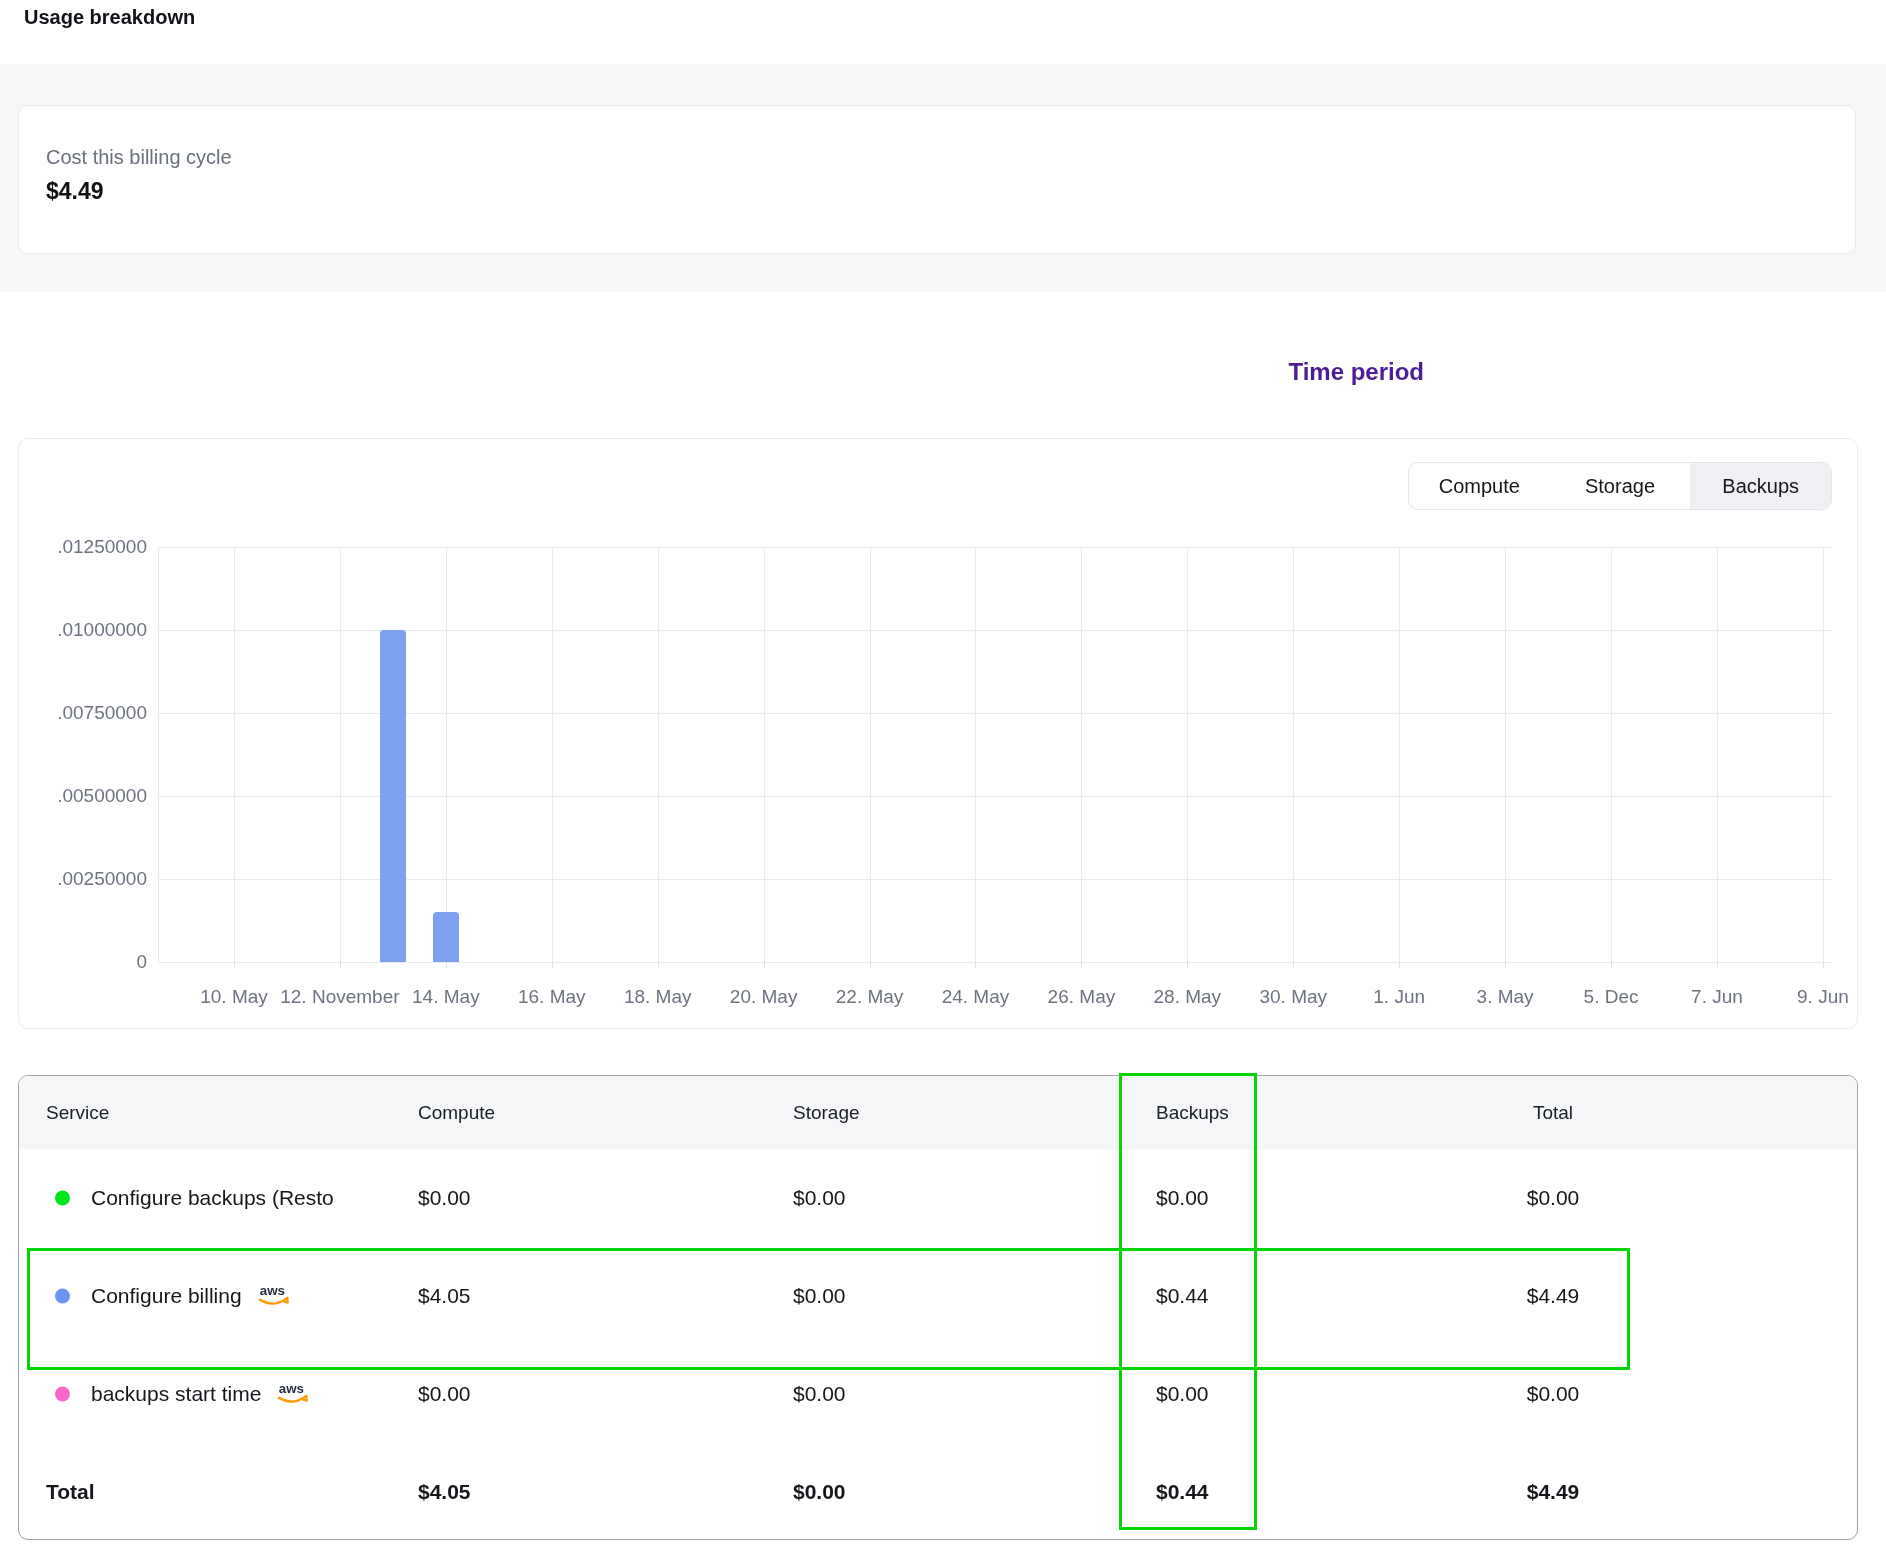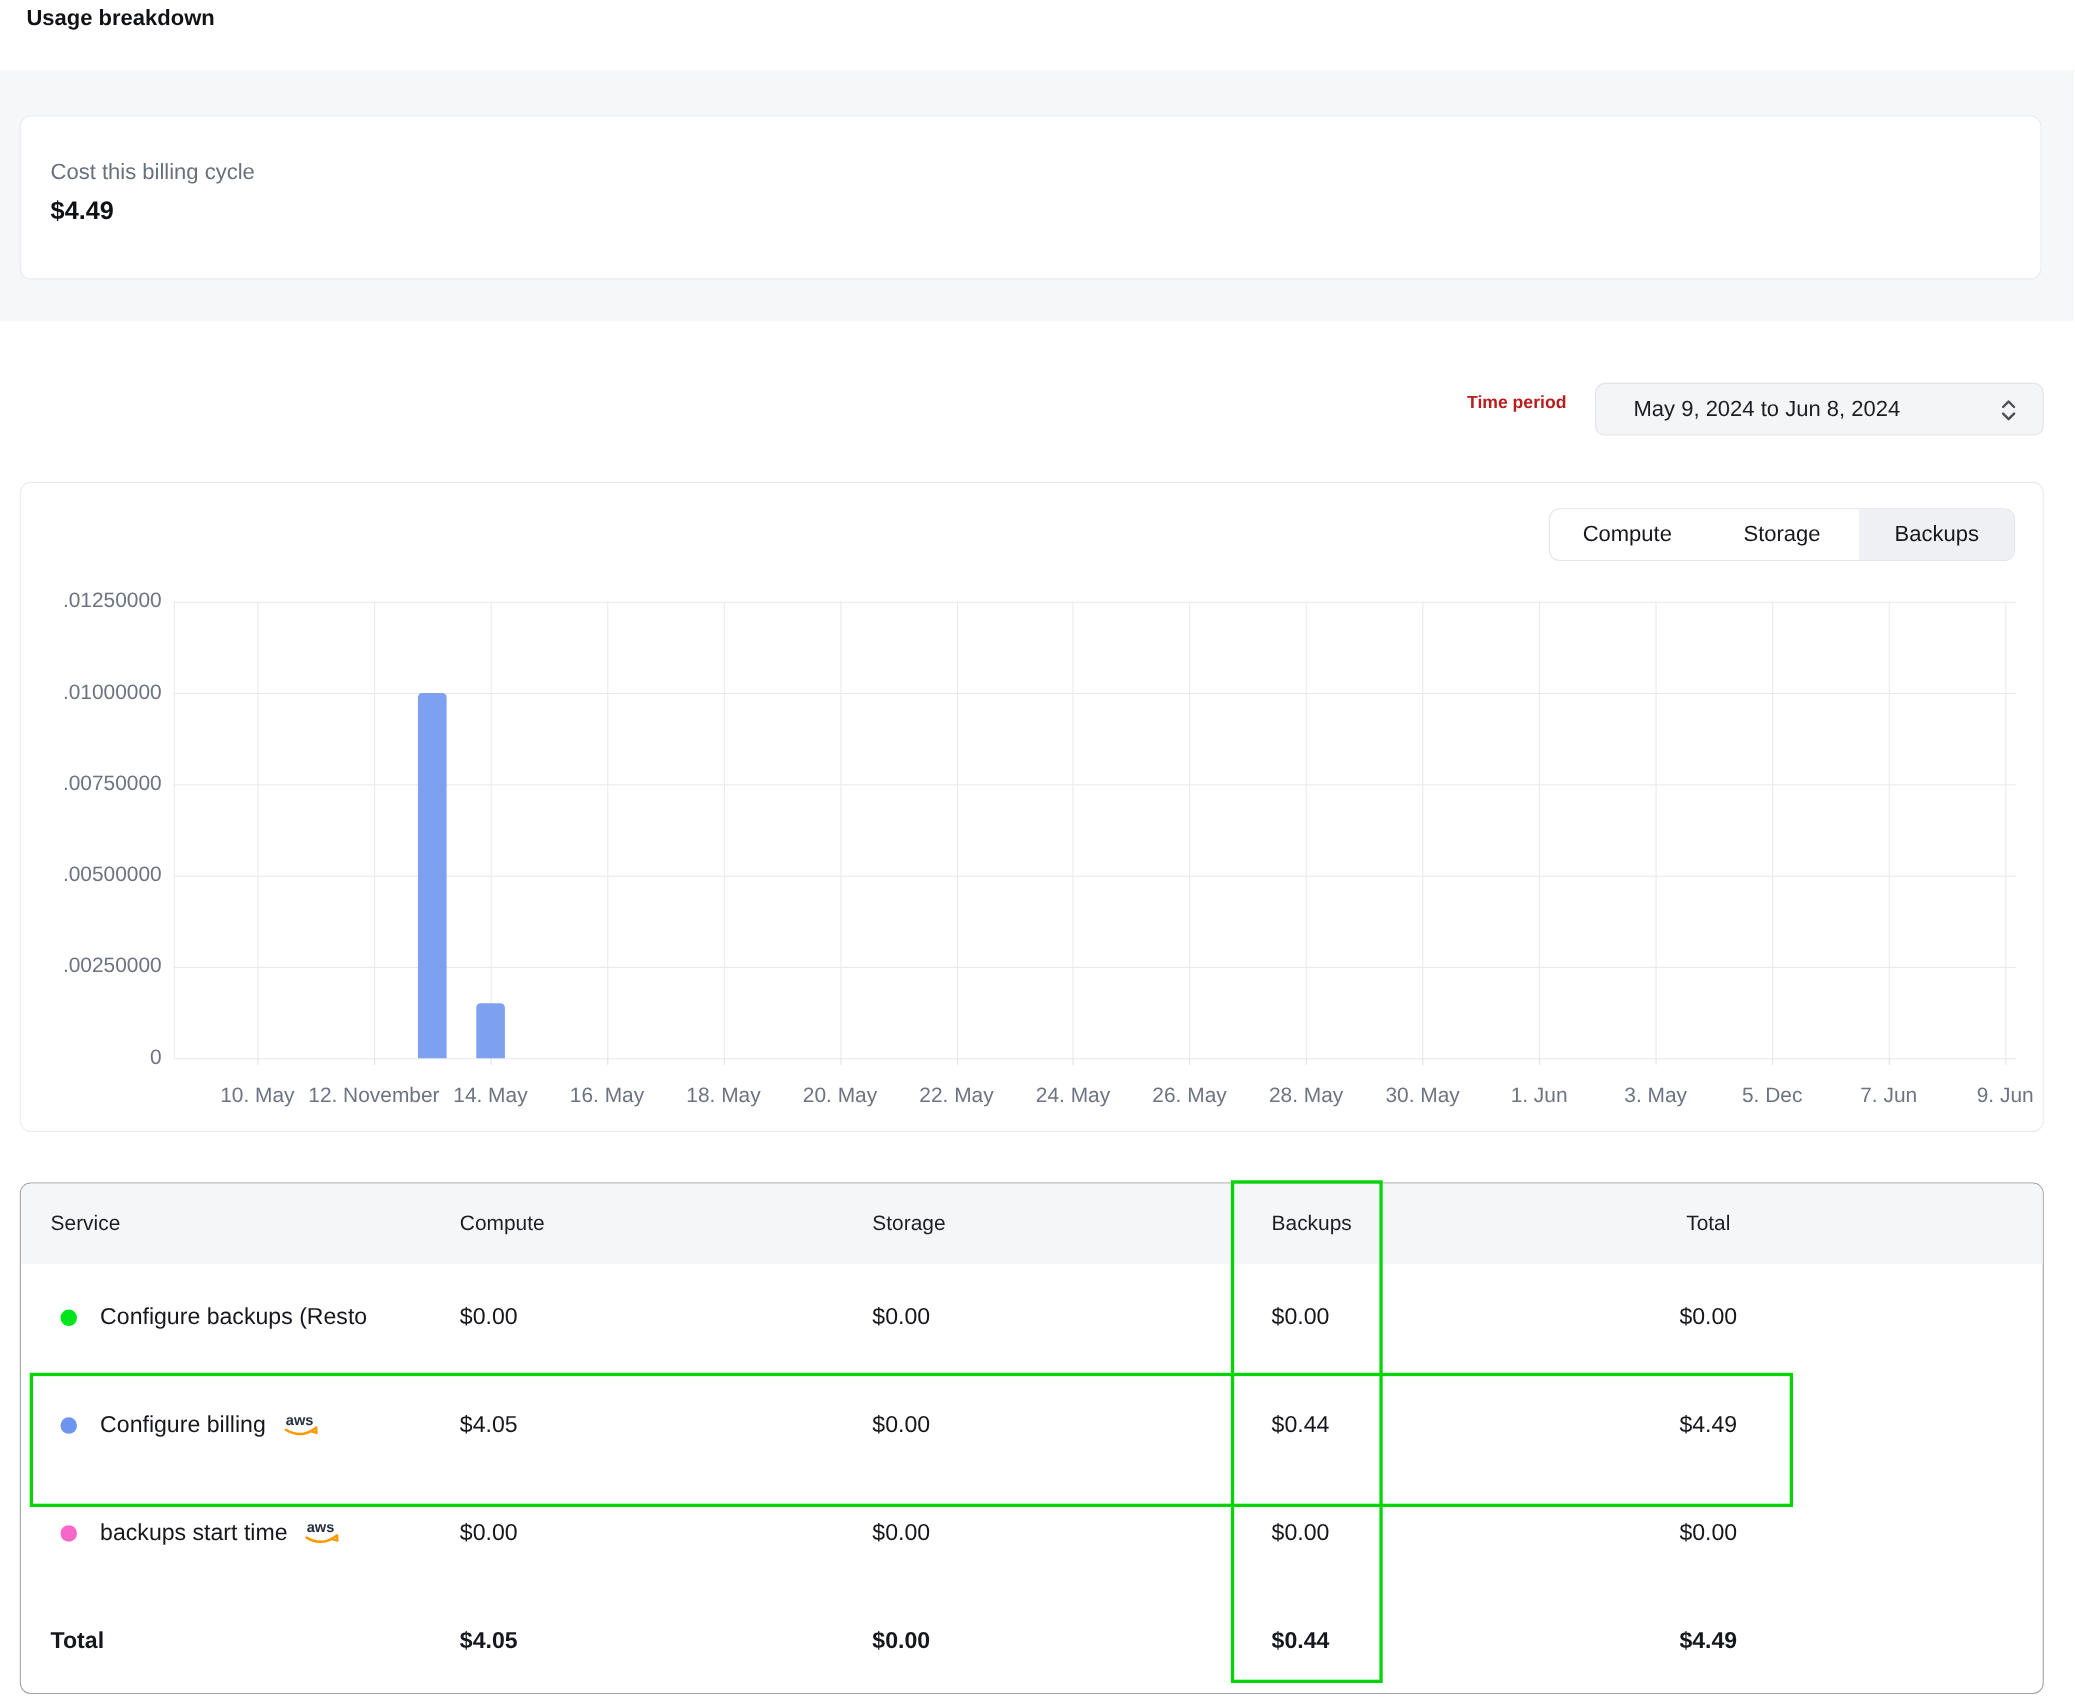--- a/index.html
+++ b/index.html
@@ -7,21 +7,21 @@
   .canvas{position:relative;width:1886px;height:1548px;background:#fff;overflow:hidden;}
 
   .page-title{position:absolute;left:24px;top:6px;font-size:20px;font-weight:700;color:#101217;}
 
   .gray-band{position:absolute;left:0;top:64px;width:100%;height:228px;background:#f6f7f9;}
   .summary-card{position:absolute;left:18px;top:41px;width:1838px;height:149px;background:#fff;
     border:1px solid #e9ebee;border-radius:10px;box-sizing:border-box;}
   .summary-label{position:absolute;left:27px;top:40px;font-size:20px;color:#68707c;}
   .summary-value{position:absolute;left:27px;top:72px;font-size:23px;font-weight:700;color:#0f1115;}
 
-  .time-period-label{position:absolute;right:462px;top:358px;font-size:16px;font-weight:700;color:#b91c1c;margin-left:36px;}
+  .time-period-label{position:absolute;right:462px;top:358px;font-size:24px;font-weight:700;color:#4c1d95;margin-left:36px;}
   .time-period-select{position:absolute;left:1450px;top:348px;width:408px;height:48px;background:#f4f5f7;
     border:1px solid #e2e4e8;border-radius:9px;box-sizing:border-box;display:flex;align-items:center;cursor:pointer;}
   .time-period-select .value{margin-left:34px;font-size:20px;color:#1b1d22;}
   .chevron-updown{position:absolute;right:20px;top:12px;width:22px;height:24px;}
 
   .chart-card{position:absolute;left:18px;top:438px;width:1840px;height:591px;background:#fff;
     border:1px solid #e9ebee;border-radius:10px;box-sizing:border-box;}
   .tabs{position:absolute;right:25px;top:23px;width:424px;height:48px;border:1px solid #e3e5e9;
     border-radius:10px;box-sizing:border-box;display:flex;overflow:hidden;background:#fff;}
   .tab{flex:1;display:flex;align-items:center;justify-content:center;font-size:20px;color:#15171c;cursor:pointer;}
@@ -65,27 +65,20 @@
   <div class="page-title">Usage breakdown</div>
 
   <div class="gray-band">
     <div class="summary-card">
       <div class="summary-label">Cost this billing cycle</div>
       <div class="summary-value">$4.49</div>
     </div>
   </div>
 
   <div class="time-period-label">Time period</div>
-  <div class="time-period-select">
-    <span class="value">May 9, 2024 to Jun 8, 2024</span>
-    <svg class="chevron-updown" viewBox="0 0 22 24">
-      <path d="M6 9 L11 4 L16 9" fill="none" stroke="#4b4f57" stroke-width="2.2" stroke-linecap="round" stroke-linejoin="round"></path>
-      <path d="M6 15 L11 20 L16 15" fill="none" stroke="#4b4f57" stroke-width="2.2" stroke-linecap="round" stroke-linejoin="round"></path>
-    </svg>
-  </div>
 
   <div class="chart-card">
     <div class="tabs">
       <div class="tab">Compute</div>
       <div class="tab">Storage</div>
       <div class="tab selected">Backups</div>
     </div>
     <div class="plot" id="plot">
         <div class="hline" style="top: 0%;"></div>
         <div class="ylabel" style="top: 0%;">.01250000</div>

